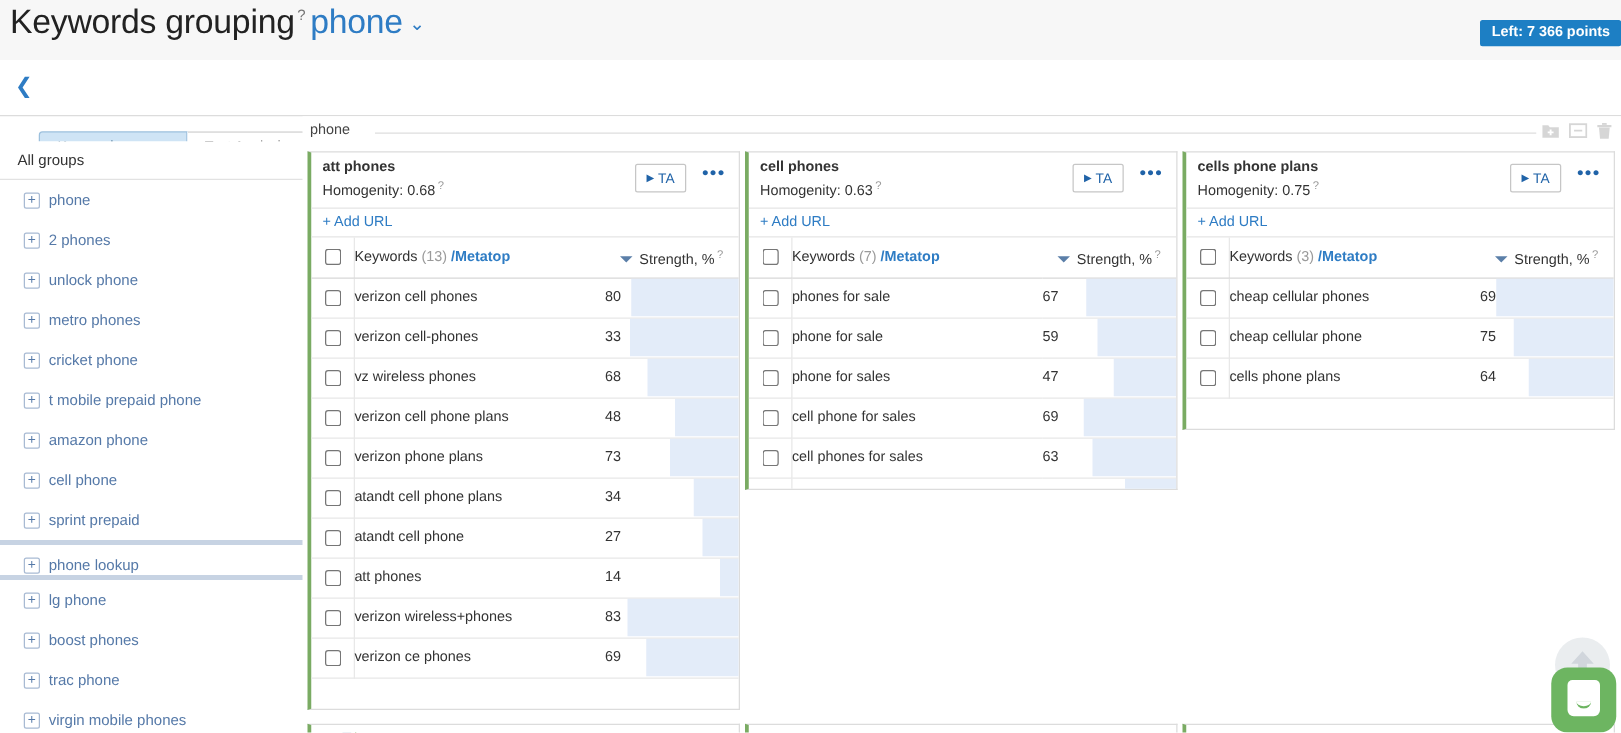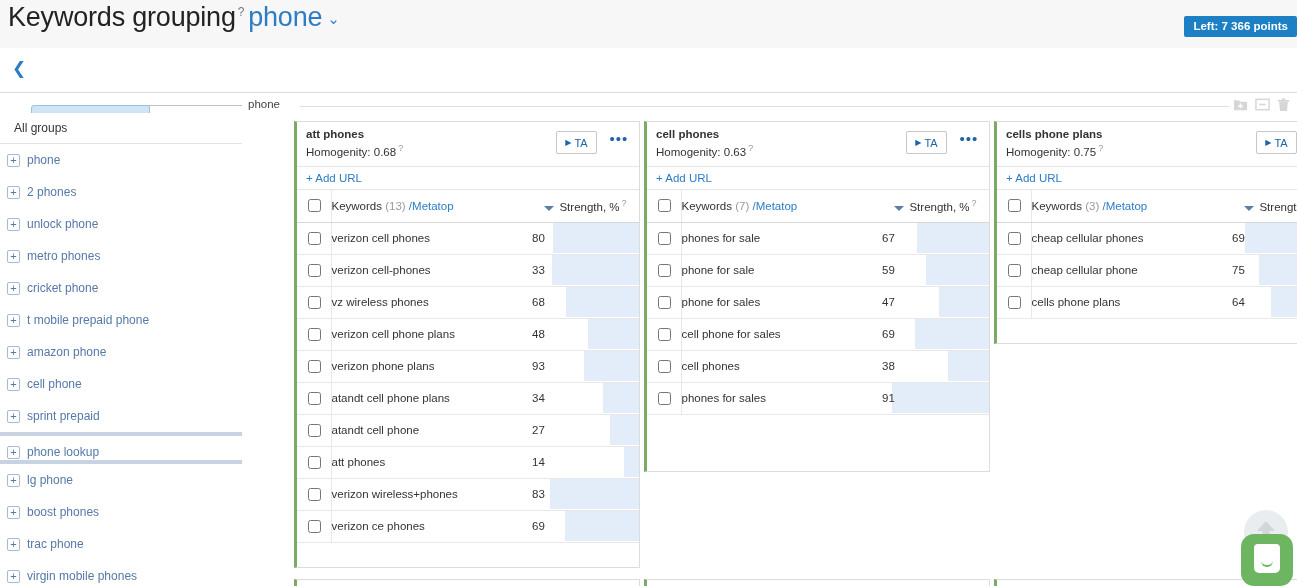--- a/index.html
+++ b/index.html
@@ -109,21 +109,21 @@
   }
   #sidebar-header {
     height: 31px; line-height: 31px;
     padding-left: 14px;
     font-size: 12px; color: #333;
     border-bottom: 1px solid #e2e2e2;
   }
   .grp {
     position: relative;
     height: 32px; line-height: 32px;
-    padding-left: 7px;
+    padding-left: 19px;
     font-size: 12px; color: #5579a8;
     cursor: pointer; white-space: nowrap;
   }
   .grp.sep-top { border-top: 4px solid #c7d3e3; }
   .grp.sep-bot { border-bottom: 4px solid #c7d3e3; }
   .plusbox {
     display: inline-block;
     width: 13px; height: 13px; line-height: 11px;
     border: 1px solid #a8bad3; border-radius: 2px;
     text-align: center; font-size: 11px; color: #5579a8;
@@ -165,21 +165,20 @@
   #cards {
     position: absolute; left: 0; top: 28px; width: 1055px; height: 465px;
   }
   .card {
     position: absolute;
     width: 346px;
     background: #fff;
     border: 1px solid #dcdcdc;
     border-left: 3px solid #7aab63;
     overflow: hidden;
-    margin-left: 48px;
   }
   .card-head {
     position: relative; height: 45px;
     border-bottom: 1px solid #e5e5e5;
     padding: 6px 0 0 9px;
   }
   .card-title { font-size: 11.5px; font-weight: bold; color: #333; }
   .card-homog { font-size: 11.5px; color: #333; margin-top: 3px; }
   .qm { color: #999; font-size: 9px; vertical-align: super; margin-left: 2px; }
   .ta-btn {
@@ -211,21 +210,21 @@
     font-weight: normal;
     font-size: 11.5px; color: #333;
     height: 32px; padding: 0;
   }
   th.cb-col, td.cb-col { width: 34px; text-align: center; border-right: 1px solid #e8e8e8; }
   th.kw-col, td.kw-col { text-align: left; padding-left: 9px; }
   th.st-col, td.st-col { width: 107px; padding-right: 10px; position: relative; }
   table.kw th { border-bottom: 1px solid #d8d8d8; }
   th.kw-col { font-weight: bold; }
   .kwcount { color: #9a9a9a; font-weight: normal; }
-  .metatop { color: #2e7cc4; font-weight: normal; }
+  .metatop { color: #2e7cc4; font-weight: bold; }
   .sortarrow {
     display: inline-block; width: 0; height: 0;
     border-left: 5px solid transparent; border-right: 5px solid transparent;
     border-top: 5px solid #5b7fa8;
     margin-right: 5px; vertical-align: middle;
   }
   td.st-col .bar {
     position: absolute; right: 0; top: 0; bottom: 1px;
     background: #e3ecf9;
     z-index: 0;
@@ -380,21 +379,21 @@
               <td class="st-col"><div class="bar" style="width:68%"></div><span class="val">68</span></td>
             </tr>
             <tr>
               <td class="cb-col"><input type="checkbox" style=""></td>
               <td class="kw-col">verizon cell phone plans</td>
               <td class="st-col"><div class="bar" style="width:48%"></div><span class="val">48</span></td>
             </tr>
             <tr>
               <td class="cb-col"><input type="checkbox" style=""></td>
               <td class="kw-col">verizon phone plans</td>
-              <td class="st-col"><div class="bar" style="width:51%"></div><span class="val">93</span></td>
+              <td class="st-col"><div class="bar" style="width:51%"></div><span class="val">73</span></td>
             </tr>
             <tr>
               <td class="cb-col"><input type="checkbox" style=""></td>
               <td class="kw-col">atandt cell phone plans</td>
               <td class="st-col"><div class="bar" style="width:34%"></div><span class="val">34</span></td>
             </tr>
             <tr>
               <td class="cb-col"><input type="checkbox" style=""></td>
               <td class="kw-col">atandt cell phone</td>
               <td class="st-col"><div class="bar" style="width:27%"></div><span class="val">27</span></td>
@@ -410,21 +409,21 @@
               <td class="st-col"><div class="bar" style="width:83%"></div><span class="val">83</span></td>
             </tr>
             <tr>
               <td class="cb-col"><input type="checkbox" style=""></td>
               <td class="kw-col">verizon ce phones</td>
               <td class="st-col"><div class="bar" style="width:69%"></div><span class="val">69</span></td>
             </tr>
           </tbody>
         </table>
       </div>
-      <div class="card" style="left: 354px; top: 0px; height: 351px;">
+      <div class="card" style="left: 354px; top: 0px; height: 271px;">
         <div class="card-head">
           <div class="card-title">cell phones</div>
           <div class="card-homog"><span>Homogenity: </span><span>0.63</span><span class="qm">?</span></div>
           <div class="ta-btn">
             <span class="ta-play">▶</span>
             <span>TA</span>
           </div>
           <div class="dots-btn">•••</div>
         </div>
         <div class="addurl">+ Add URL</div>
@@ -449,20 +448,25 @@
             </tr>
             <tr>
               <td class="cb-col"><input type="checkbox" style=""></td>
               <td class="kw-col">phone for sales</td>
               <td class="st-col"><div class="bar" style="width:47%"></div><span class="val">47</span></td>
             </tr>
             <tr>
               <td class="cb-col"><input type="checkbox" style=""></td>
               <td class="kw-col">cell phone for sales</td>
               <td class="st-col"><div class="bar" style="width:69%"></div><span class="val">69</span></td>
+            </tr>
+            <tr>
+              <td class="cb-col"><input type="checkbox" style=""></td>
+              <td class="kw-col">cell phones for sales</td>
+              <td class="st-col"><div class="bar" style="width:63%"></div><span class="val">63</span></td>
             </tr>
             <tr>
               <td class="cb-col"><input type="checkbox" style=""></td>
               <td class="kw-col">cell phones</td>
               <td class="st-col"><div class="bar" style="width:38%"></div><span class="val">38</span></td>
             </tr>
             <tr>
               <td class="cb-col"><input type="checkbox" style=""></td>
               <td class="kw-col">phones for sales</td>
               <td class="st-col"><div class="bar" style="width:91%"></div><span class="val">91</span></td>

